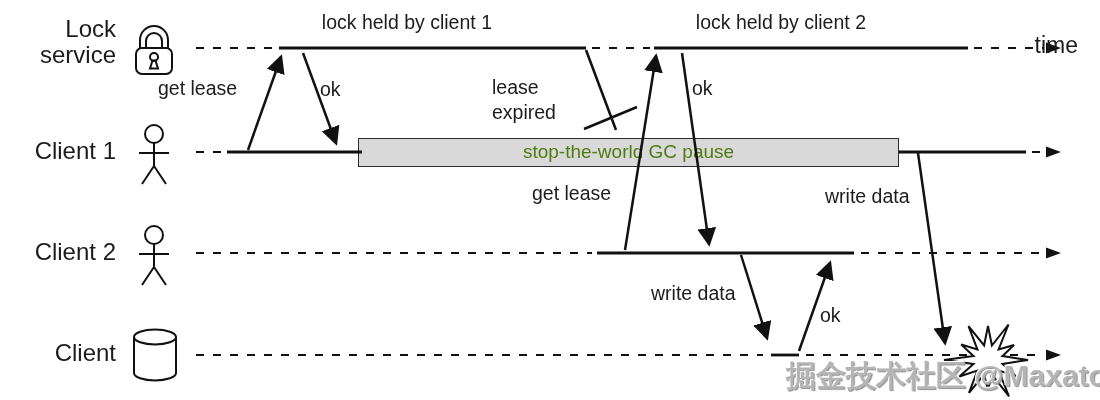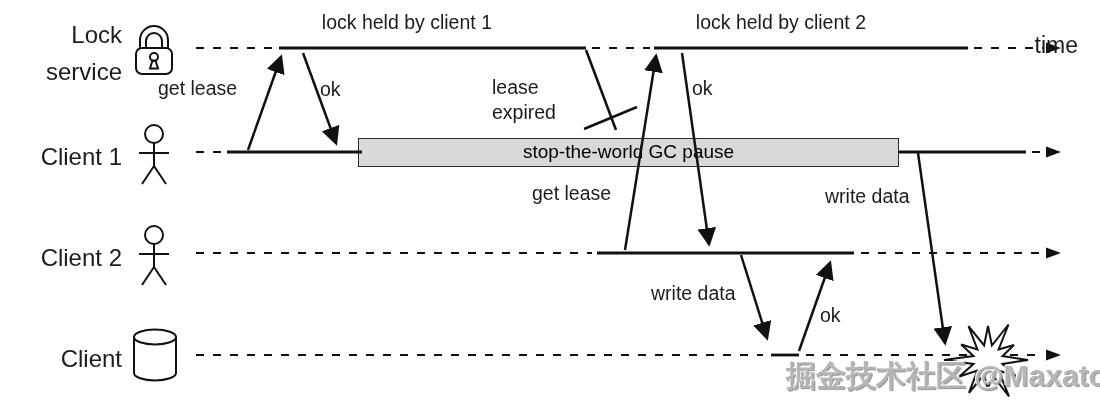--- a/index.html
+++ b/index.html
@@ -2,30 +2,30 @@
 <html><head>
 <meta charset="utf-8">
 <style>
   html,body{margin:0;padding:0;background:#ffffff;}
   #stage{
     position:relative;width:1100px;height:400px;background:#ffffff;overflow:hidden;
     font-family:"Liberation Sans","DejaVu Sans",sans-serif;color:#1c1c1c;
   }
   #stage *{box-sizing:border-box;}
   .abs{position:absolute;}
-  .lane-label{left:20px;width:102px;text-align:right;font-size:24px;line-height:37px;z-index:4;}
+  .lane-label{left:14px;width:102px;text-align:right;font-size:24px;line-height:26px;z-index:4;}
   .annot{font-size:19.5px;line-height:25px;z-index:4;}
   .msg{font-size:19.5px;line-height:25px;z-index:4;}
   .center{text-align:right;}
   .right{}
   svg.diagram{position:absolute;left:0;top:0;z-index:2;}
   #gc-box{
     left:358px;top:138px;width:541px;height:29px;
     background:#d9d9d9;border:1.5px solid #2e2e2e;z-index:1;
-    font-size:19px;line-height:26px;text-align:center;color:#000000;
+    font-size:19px;line-height:26px;text-align:center;color:#4d7c0f;
   }
   #watermark{
     left:786px;top:356px;width:320px;z-index:5;
     font-size:30px;font-weight:bold;color:#b5b5b5;white-space:nowrap;
     text-shadow:-1px -1px 0 #ffffff,1px 1px 1px #8f8f8f;
   }
   #time-label{font-size:23px;z-index:4;margin-top:23px;}
 </style>
 </head>
 <body>

